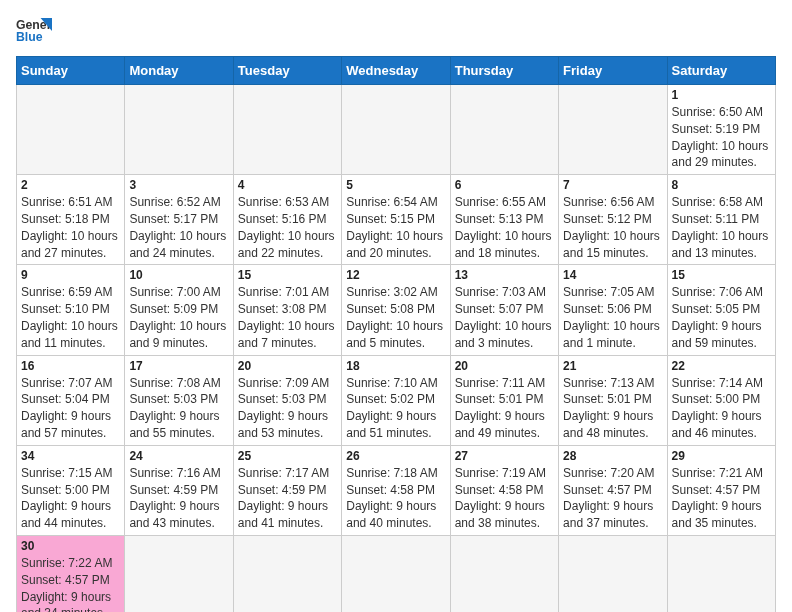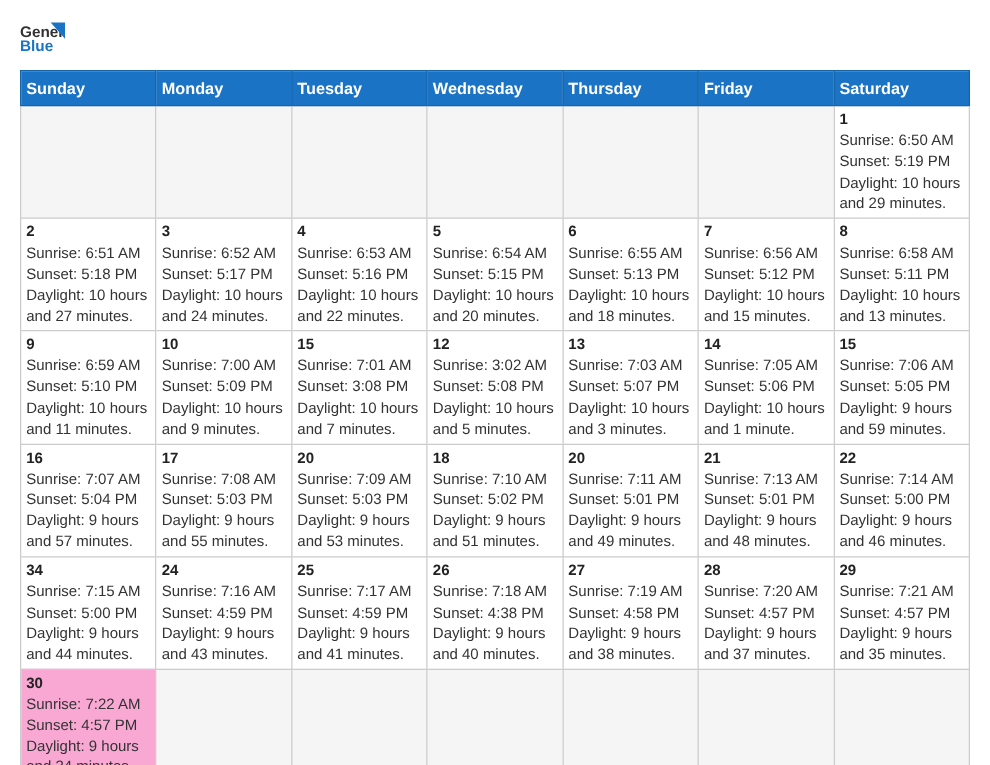--- a/index.html
+++ b/index.html
@@ -281,21 +281,21 @@
           </td>
           <td>
             <div class="day-number">25</div>
             <div class="day-info">Sunrise: 7:17 AM
 Sunset: 4:59 PM
 Daylight: 9 hours and 41 minutes.</div>
           </td>
           <td>
             <div class="day-number">26</div>
             <div class="day-info">Sunrise: 7:18 AM
-Sunset: 4:38 PM
+Sunset: 4:58 PM
 Daylight: 9 hours and 40 minutes.</div>
           </td>
           <td>
             <div class="day-number">27</div>
             <div class="day-info">Sunrise: 7:19 AM
 Sunset: 4:58 PM
 Daylight: 9 hours and 38 minutes.</div>
           </td>
           <td>
             <div class="day-number">28</div>

